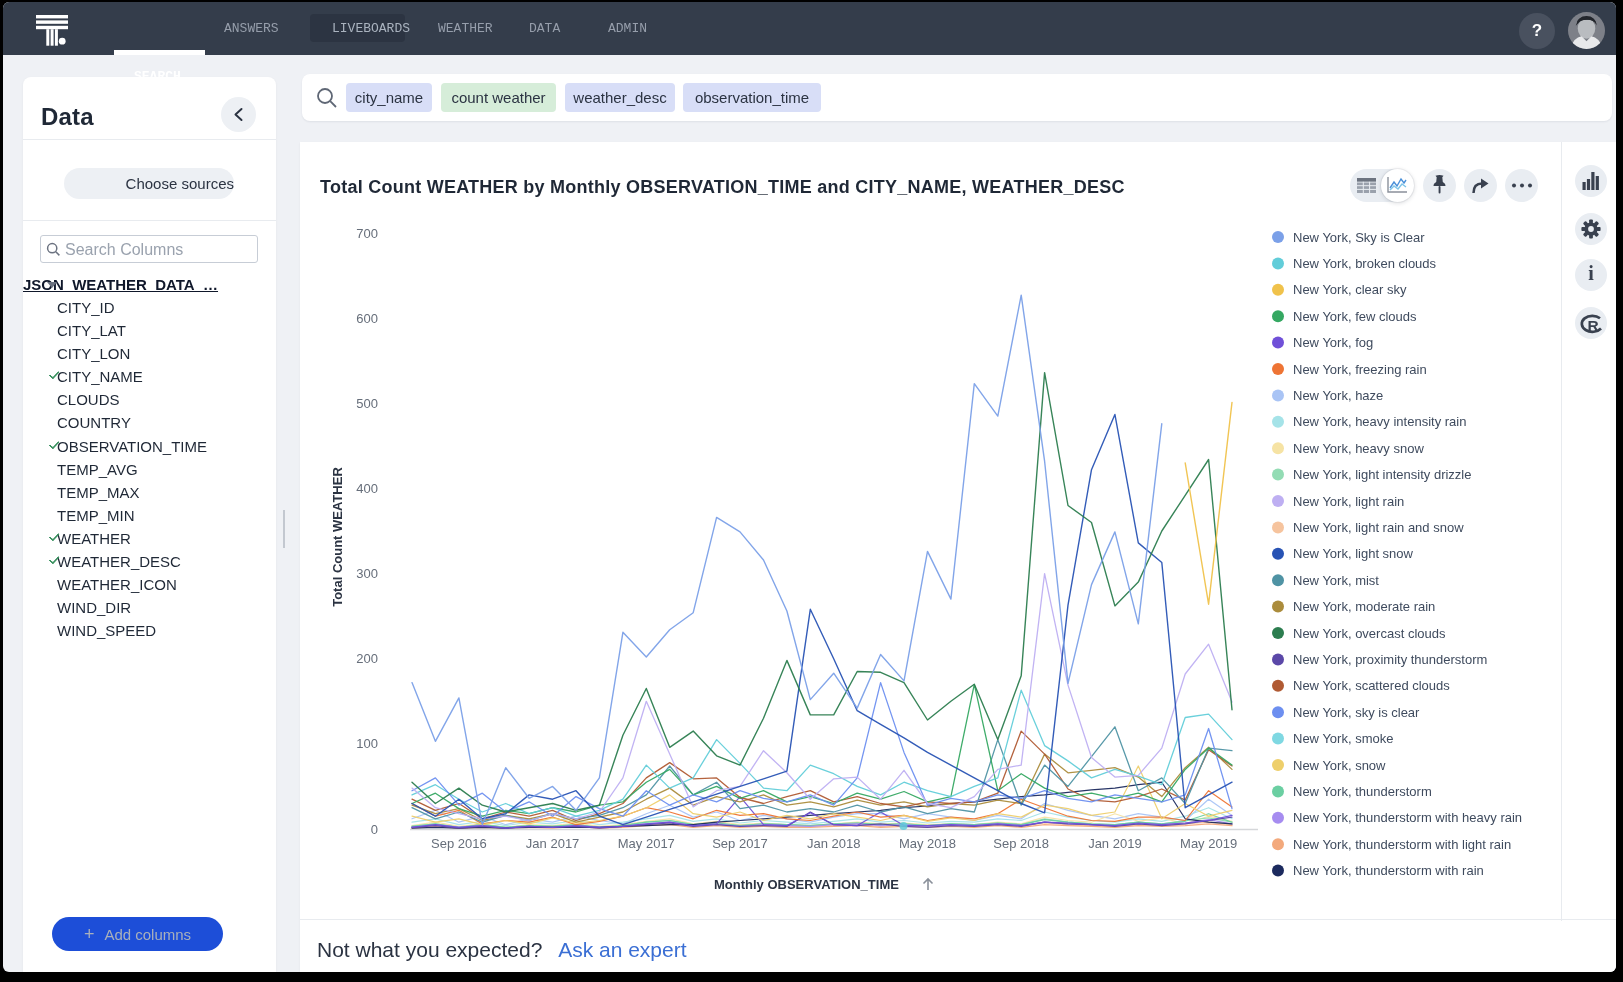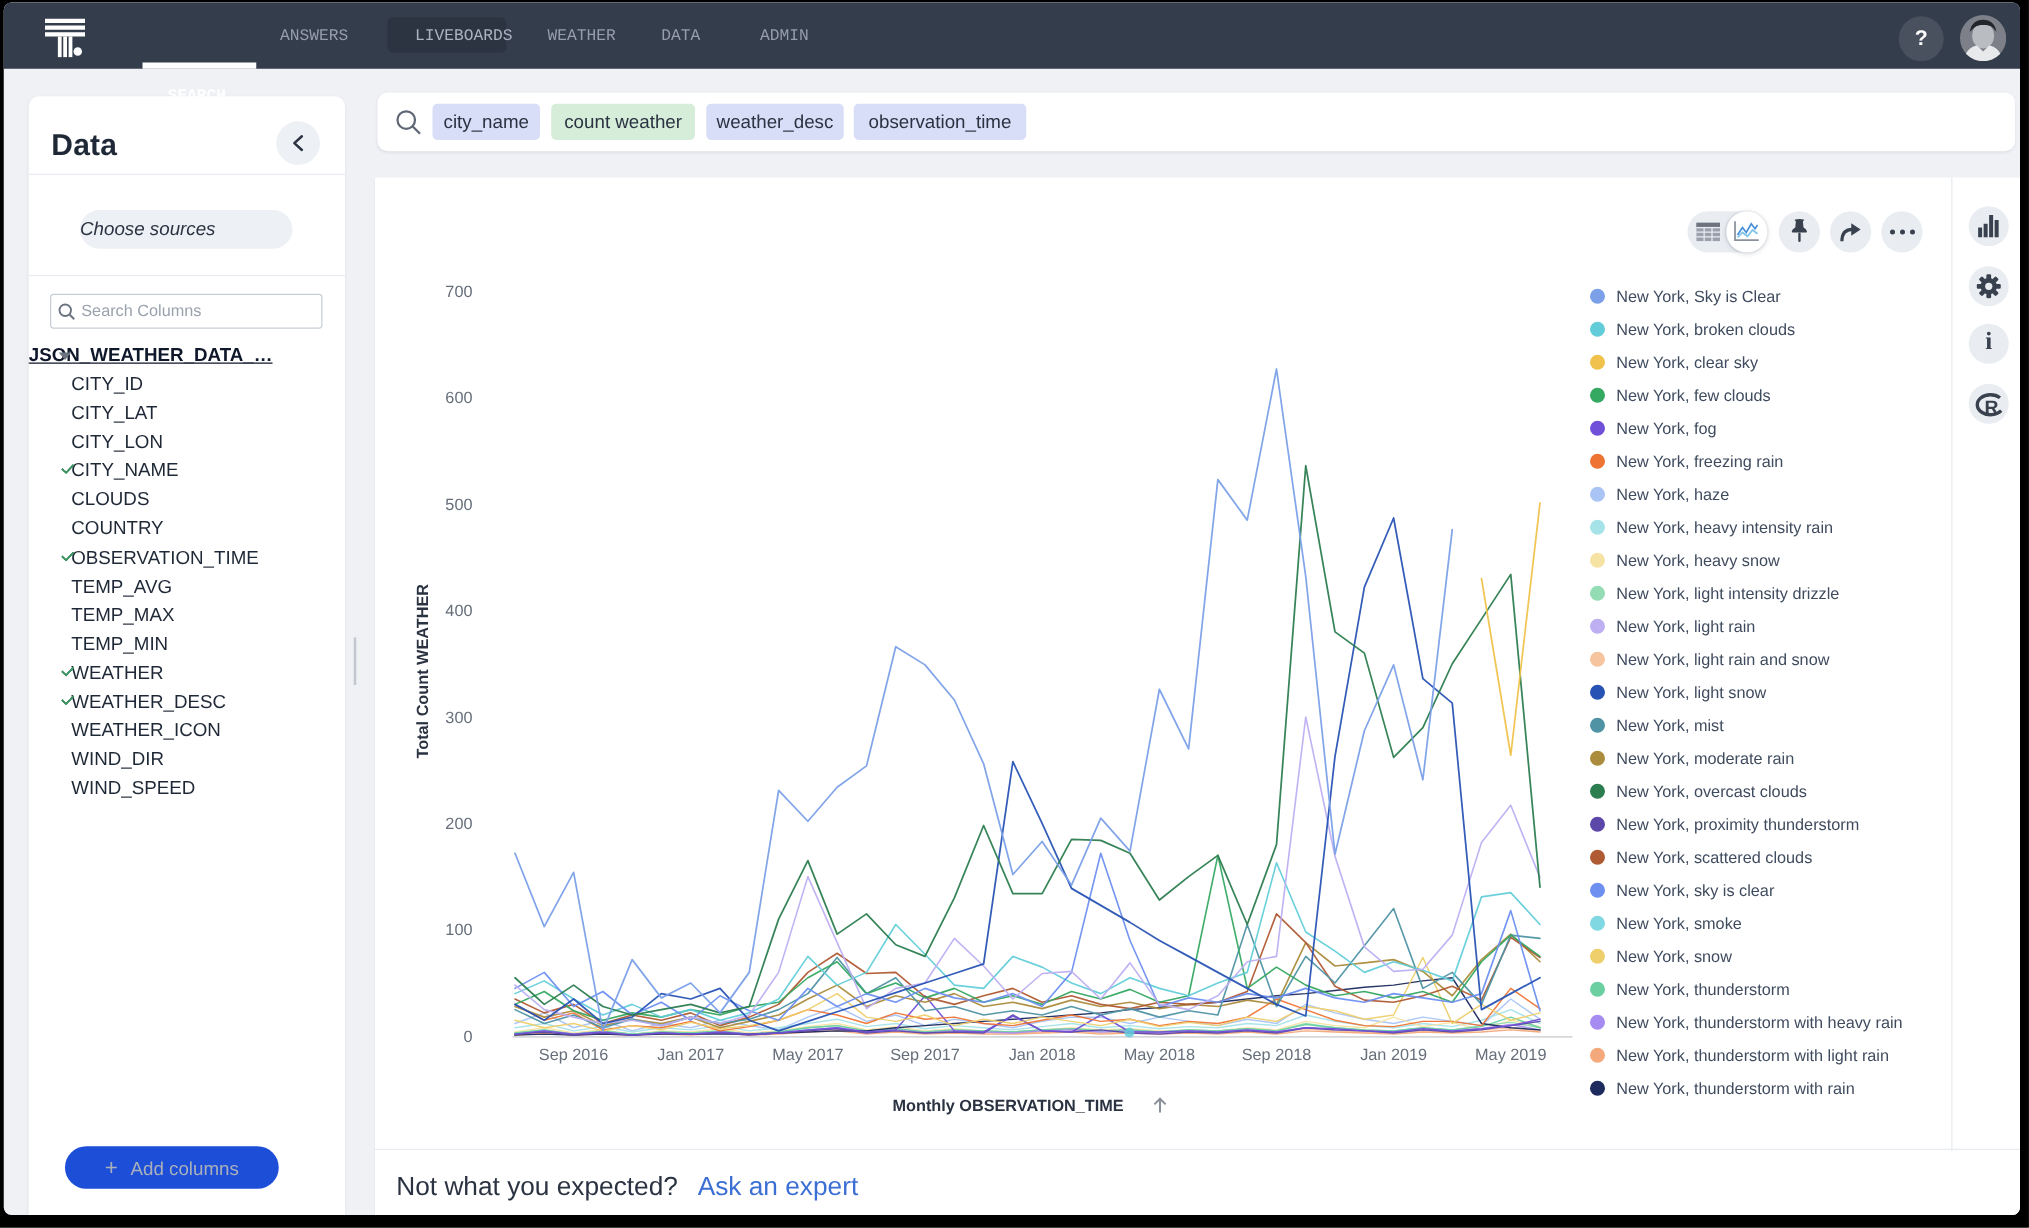--- a/index.html
+++ b/index.html
@@ -8,23 +8,23 @@
 .nav .mitem { position:absolute; top:0; height:53px; line-height:53px; font-family:"Liberation Mono", monospace; font-size:13px; letter-spacing:0; color:#969eab; }
 .nav .logo { position:absolute; left:30px; top:11px; }
 .underline { position:absolute; left:111px; top:48px; width:91px; height:5px; background:#fff; }
 .lvbg { position:absolute; left:307px; top:12px; width:95px; height:28px; background:#2c3442; border-radius:4px; }
 .qcirc { position:absolute; left:1516px; top:11px; width:36px; height:36px; border-radius:50%; background:#49515f; color:#fff; text-align:center; line-height:36px; font-size:17px; font-weight:bold; }
 .sidebar { position:absolute; left:20px; top:75px; width:253px; height:895px; background:#fff; border-radius:8px 8px 0 0; box-shadow:0 1px 3px rgba(0,0,0,0.05); }
 .sb-title { position:absolute; left:18px; top:26px; font-size:24px; font-weight:bold; color:#1f2836; letter-spacing:0.2px; }
 .sb-col { position:absolute; left:198px; top:20px; width:35px; height:35px; border-radius:50%; background:#edf0f4; }
 .sb-col svg { position:absolute; left:11px; top:10px; }
 .sb-div { position:absolute; left:0; width:253px; height:1px; background:#e8ebef; }
-.choose { position:absolute; left:41px; top:91px; width:170px; height:31px; background:#edf0f4; border-radius:16px; text-align:left; line-height:31px; font-size:15px; color:#2b3342;font-style:italic; }
+.choose { position:absolute; left:41px; top:91px; width:170px; height:31px; background:#edf0f4; border-radius:16px; text-align:right; line-height:31px; font-size:15px; color:#2b3342; }
 .sinput { position:absolute; left:17px; top:158px; width:218px; height:28px; border:1px solid #c7cdd6; border-radius:3px; background:#fff; }
-.sinput .ph { position:absolute; left:24px; top:5px; font-size:13px; color:#9aa2ae; }
+.sinput .ph { position:absolute; left:24px; top:5px; font-size:16px; color:#9aa2ae; }
 .tree { position:absolute; left:0; top:196px; width:253px; }
 .troot { position:relative; height:23px; font-size:15px; font-weight:bold; color:#0f172a; line-height:23px;text-decoration:underline; }
 .caret { position:absolute; left:24px; top:9px; width:0; height:0; border-left:5.5px solid transparent; border-right:5.5px solid transparent; border-top:6px solid #6b7280; }
 .titem { position:relative; height:23.1px; padding-left:34px; font-size:15px; color:#1f2836; line-height:23.1px; }
 .tname { }
 .chk { position:absolute; left:26px; top:6px; width:10px; height:5.5px; border-left:2.4px solid #3d9362; border-bottom:2.4px solid #3d9362; border-radius:1px; transform:rotate(-47deg); }
 .addcol { position:absolute; left:29px; top:840px; width:171px; height:34px; background:#1d4ed8; border-radius:17px; color:#a9b0bb; font-size:15px; text-align:center; line-height:34px; }
 .addcol .plus { margin-right:10px; font-size:18px; }
 .handle { position:absolute; left:280px; top:508px; width:2px; height:38px; background:#c3c8d0; }
 .searchbar { position:absolute; left:299px; top:72px; width:1310px; height:47px; background:#fff; border-radius:8px; box-shadow:0 1px 2px rgba(31,42,59,0.08); }
@@ -123,20 +123,21 @@
         <circle cx="9" cy="9" r="7" fill="none" stroke="#5f6775" stroke-width="1.8"></circle>
         <line x1="14.2" y1="14.2" x2="20" y2="20" stroke="#5f6775" stroke-width="1.8"></line>
       </svg>
     <div class="chip" style="left:44px; width:86px; background:#d8def7;">city_name</div>
     <div class="chip" style="left:139px; width:115px; background:#d6edd9;">count weather</div>
     <div class="chip" style="left:263px; width:110px; background:#d8def7;">weather_desc</div>
     <div class="chip" style="left:381px; width:138px; background:#d8def7;">observation_time</div>
   </div>
 
   <div class="card">
+    <div class="title">Total Count WEATHER by Monthly OBSERVATION_TIME and CITY_NAME, WEATHER_DESC</div>
 
     <div class="pill">
       <svg style="position:absolute;left:7px;top:9px;" width="19" height="15" viewBox="0 0 19 15">
         <rect x="0" y="0" width="19" height="15" fill="#9aa1ac"></rect>
         <g stroke="#e9edf2" stroke-width="1">
           <line x1="0" y1="4" x2="19" y2="4"></line>
             <line x1="0" y1="7.7" x2="19" y2="7.7"></line>
             <line x1="0" y1="11.4" x2="19" y2="11.4"></line>
           <line x1="6.3" y1="0" x2="6.3" y2="15"></line>
             <line x1="12.6" y1="0" x2="12.6" y2="15"></line>

